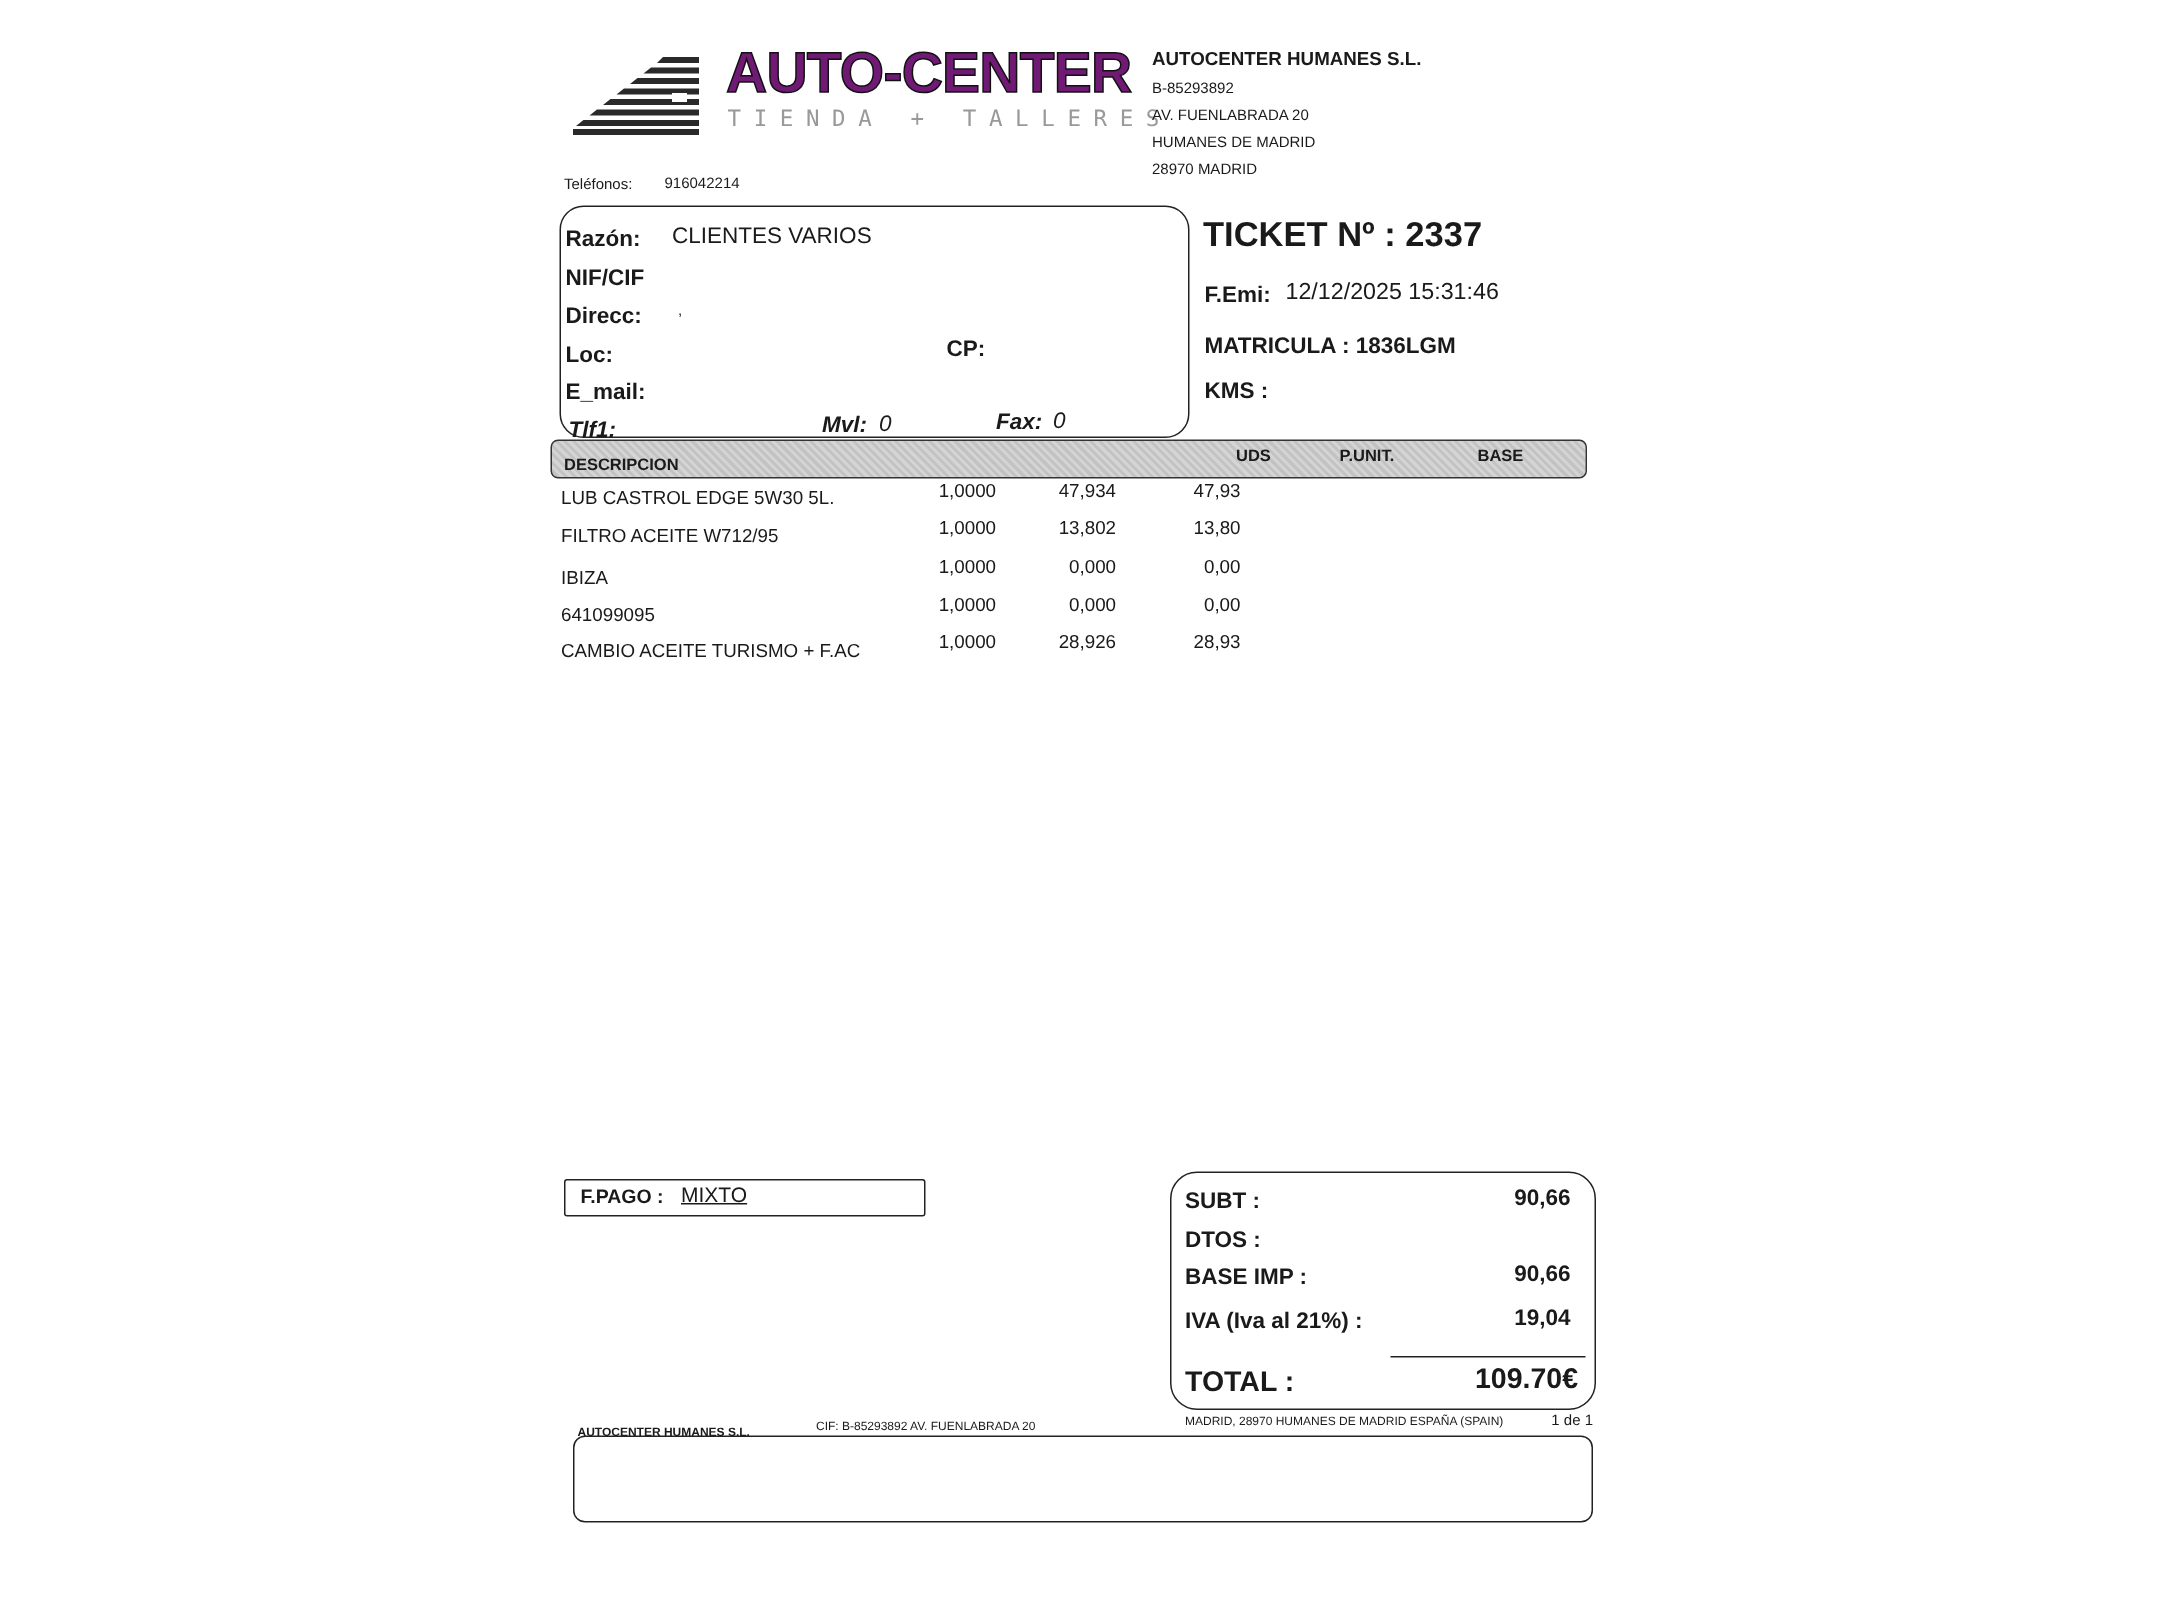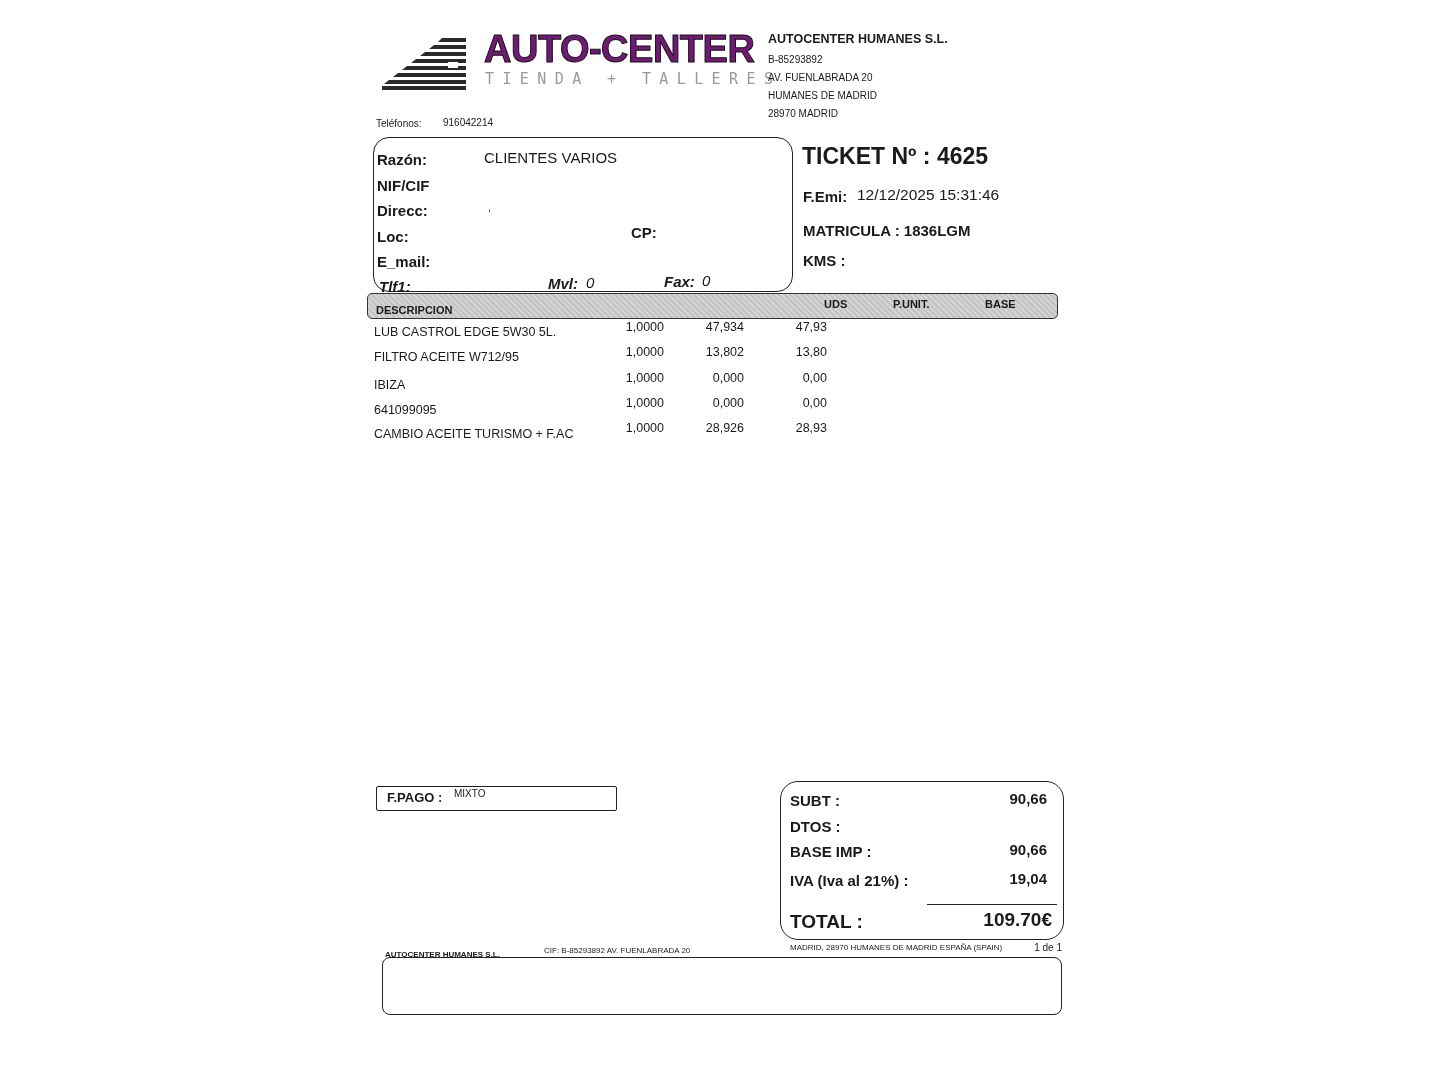--- a/index.html
+++ b/index.html
@@ -13,21 +13,21 @@
   .logo-sub { left:485px; top:70px; font-size:15px; letter-spacing:8.4px; color:#999;
               font-family:"DejaVu Sans Mono", monospace; }
   .phone-label { left:376px; top:118px; font-size:10px; }
   .phone-val { left:443px; top:117px; font-size:10px; }
   .company { left:768px; font-size:10px; }
   .company.name { top:32px; font-size:12.5px; font-weight:bold; }
   
   .client-box { left:373px; top:137px; width:420px; height:155px; border:1.6px solid #222;
                 border-radius:16px; box-sizing:border-box; }
   .cl { position:absolute; font-size:15px; font-weight:bold; }
-  .cv { position:absolute; font-size:15px;margin-left:36px; }
+  .cv { position:absolute; font-size:15px; }
   .ital { font-style:italic; font-weight:bold; font-size:15px; position:absolute; }
   .itv { font-style:italic; font-size:15px; position:absolute; }
   
   .ticket-no { left:802px; top:143px; font-size:23px; font-weight:bold; }
   .femi-l { left:803px; top:188px; font-size:15px; font-weight:bold; }
   .femi-v { left:857px; top:186px; font-size:15.5px; }
   .matr { left:803px; top:222px; font-size:15px; font-weight:bold; }
   .kms { left:803px; top:252px; font-size:15px; font-weight:bold; }
   
   .thead { left:367px; top:293px; width:691px; height:26px; border:1.4px solid #333;
@@ -36,21 +36,21 @@
   .th { position:absolute; font-size:11px; font-weight:bold; top:298px; }
   .row { position:absolute; left:0; width:1235px; height:25px; }
   .cell { position:absolute; font-size:12.5px; }
   .c-desc { left:374px; }
   .c-uds { right:571px; text-align:right; }
   .c-pu { right:491px; text-align:center; }
   .c-base { right:408px; text-align:right; }
   
   .pago-box { left:376px; top:786px; width:241px; height:25px; border:1.6px solid #222; box-sizing:border-box; border-radius:2px; }
   .pago-l { left:387px; top:790px; font-size:13px; font-weight:bold; }
-  .pago-v { left:454px; top:788px; font-size:10px; }
+  .pago-v { left:454px; top:788px; font-size:14px;text-decoration:underline; }
   
   .tot-box { left:780px; top:781px; width:284px; height:159px; border:1.8px solid #222;
              border-radius:18px; box-sizing:border-box; }
   .tl { position:absolute; font-size:15px; font-weight:bold; left:790px; }
   .tv { position:absolute; font-size:15px; font-weight:bold; right:393px; text-align:right; }
   .tot-line { left:927px; top:904px; width:130px; height:0; border-top:1.6px solid #222; }
   .total-l { left:790px; top:911px; font-size:19px; font-weight:bold; }
   .total-v { right:388px; top:909px; font-size:19px; font-weight:bold; }
   
   .foot { position:absolute; font-size:8px; top:950px; }
@@ -93,21 +93,21 @@
 <div class="cv" style="left:452px;top:202px;font-size:10px">,</div>
 <div class="cl" style="left:377px;top:228px">Loc:</div>
 <div class="cl" style="left:631px;top:224px">CP:</div>
 <div class="cl" style="left:377px;top:253px">E_mail:</div>
 <div class="ital" style="left:379px;top:278px">Tlf1:</div>
 <div class="ital" style="left:548px;top:275px">Mvl:</div>
 <div class="itv" style="left:586px;top:274px">0</div>
 <div class="ital" style="left:664px;top:273px">Fax:</div>
 <div class="itv" style="left:702px;top:272px">0</div>
 
-<div class="abs ticket-no">TICKET Nº : 4625</div>
+<div class="abs ticket-no">TICKET Nº : 2337</div>
 <div class="abs femi-l">F.Emi:</div>
 <div class="abs femi-v">12/12/2025 15:31:46</div>
 <div class="abs matr">MATRICULA : 1836LGM</div>
 <div class="abs kms">KMS :</div>
 
 <div class="abs thead"></div>
 <div class="th" style="left:376px;top:304px">DESCRIPCION</div>
 <div class="th" style="left:824px">UDS</div>
 <div class="th" style="left:893px">P.UNIT.</div>
 <div class="th" style="left:985px">BASE</div>

